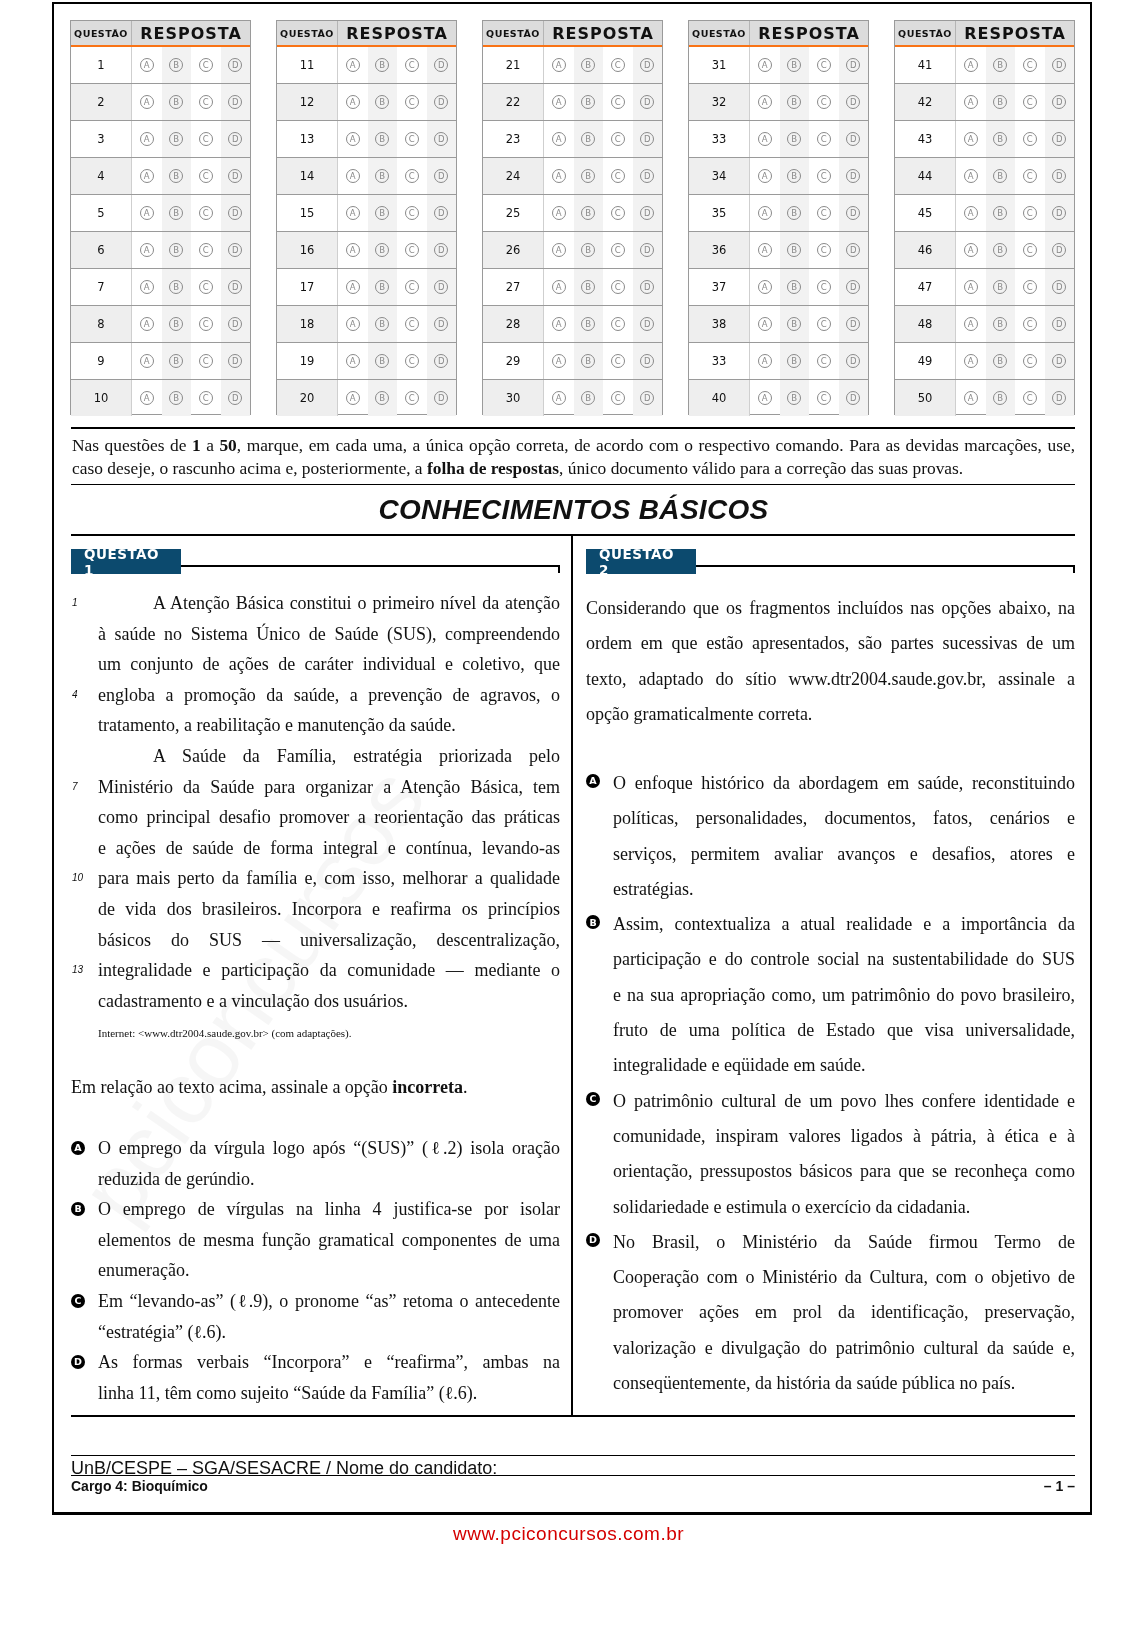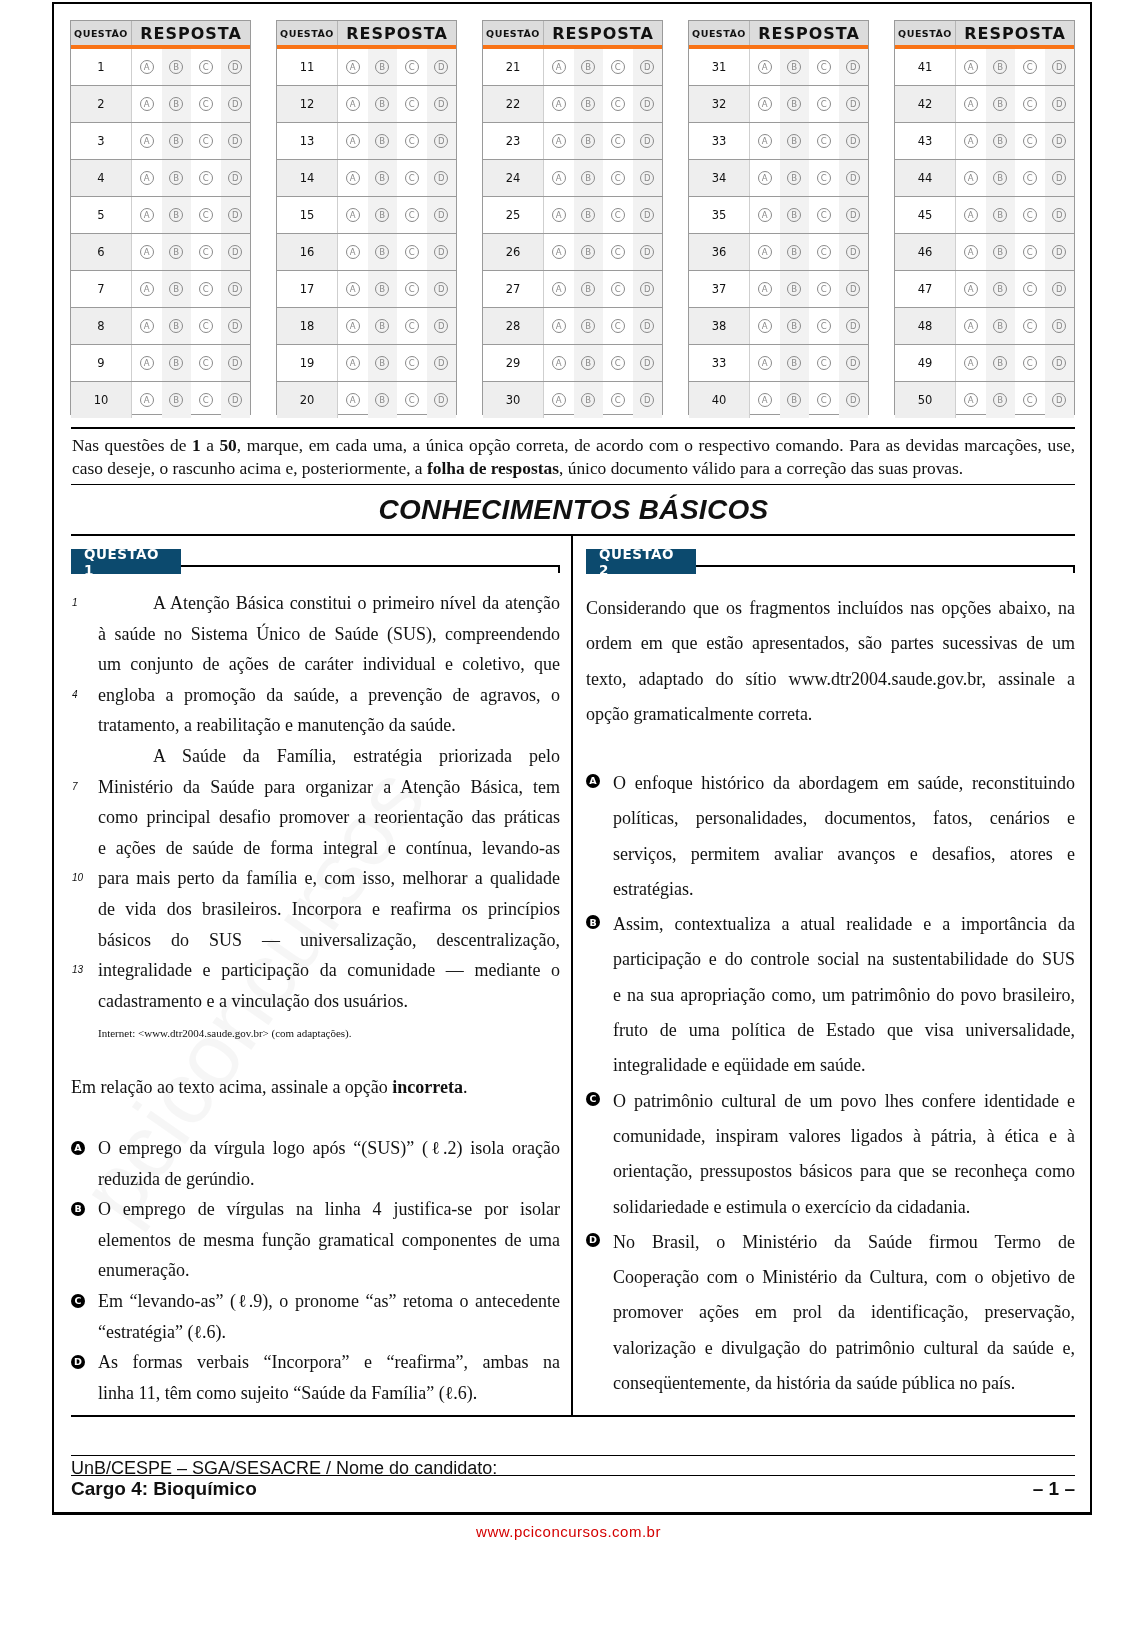--- a/index.html
+++ b/index.html
@@ -1,21 +1,21 @@
 <!DOCTYPE html>
 <html><head>
 <meta charset="utf-8">
 <style>
   html, body { margin:0; padding:0; background:#ffffff; }
   body { width:1137px; height:1631px; position:relative; overflow:hidden; font-family:"Liberation Serif", serif; color:#111; }
   .frame { position:absolute; left:52px; top:2px; width:1040px; height:1513px; border:2px solid #000; border-top-width:2px; border-bottom-width:3px; box-sizing:border-box; }
 
   
   .atable { position:absolute; top:20px; width:181px; height:395px; border:1px solid #9a9a9a; box-sizing:border-box; font-family:"DejaVu Sans", sans-serif; }
-  .atable .hdr { display:flex; height:24px; background:#dcdcdc; border-bottom:4px solid #f97316; }
+  .atable .hdr { display:flex; height:24px; background:#dcdcdc; border-bottom:2px solid #f97316; }
   .atable .hdr .hq { width:60px; border-right:1px solid #b5b5b5; font-size:9.5px; font-weight:bold; letter-spacing:0.5px; display:flex; align-items:center; justify-content:center; color:#111; }
   .atable .hdr .hr { flex:1; font-size:16px; font-weight:bold; letter-spacing:1px; display:flex; align-items:center; justify-content:center; color:#111; }
   .atable .row { display:flex; height:37px; border-bottom:1px solid #9a9a9a; box-sizing:border-box; }
   .atable .row:last-child { border-bottom:none; height:36px; }
   .atable .num { width:60px; border-right:1px solid #cfcfcf; display:flex; align-items:center; justify-content:center; font-size:11.5px; color:#111; }
   .atable .row:nth-child(odd) .num { background:#eeeeee; }
   .atable .row:nth-child(even) .num { background:#ffffff; }
   .atable .opt { flex:1; display:flex; align-items:center; justify-content:center; }
   .atable .opt.shade { background:#f2f2f2; }
   .bubble { width:14px; height:14px; border:1px solid #8a8a8a; border-radius:50%; font-size:8.5px; color:#8a8a8a; display:flex; align-items:center; justify-content:center; box-sizing:border-box; font-family:"DejaVu Sans", sans-serif; }
@@ -38,22 +38,22 @@
   .prompt b { font-weight:bold; }
 
   .option { position:relative; padding-left:27px; }
   .obadge { position:absolute; left:0; top:8px; width:14px; height:14px; border-radius:50%; background:#000; color:#fff; font-family:"DejaVu Sans", sans-serif; font-weight:bold; font-size:9.5px; display:flex; align-items:center; justify-content:center; }
   .option .ol { display:block; }
   .option .ol.full { text-align-last:justify; }
 
   .vdiv { position:absolute; left:571px; top:534px; width:2px; height:883px; background:#000; }
 
   .footer1 { position:absolute; left:71px; top:1458px; font-family:"Liberation Sans", sans-serif; font-size:18px; color:#111; }
-  .footer2 { position:absolute; left:71px; top:1478px; width:1004px; font-family:"Liberation Sans", sans-serif; font-size:19px; font-weight:bold; display:flex; justify-content:space-between; }
-  .url { position:absolute; left:0; top:1523px; width:1137px; text-align:center; font-family:"Liberation Sans", sans-serif; font-size:15px; color:#d40000; letter-spacing:0.5px; }
+  .footer2 { position:absolute; left:71px; top:1478px; width:1004px; font-family:"Liberation Sans", sans-serif; font-size:14px; font-weight:bold; display:flex; justify-content:space-between; }
+  .url { position:absolute; left:0; top:1523px; width:1137px; text-align:center; font-family:"Liberation Sans", sans-serif; font-size:19px; color:#d40000; letter-spacing:0.5px; }
 
   .watermark { position:absolute; left:60px; top:1180px; font-family:"Liberation Sans", sans-serif; font-size:90px; color:rgba(0,0,0,0.035); transform:rotate(-55deg); transform-origin:left top; white-space:nowrap; pointer-events:none; }
 </style>
 </head>
 <body>
 
 <div class="frame"></div>
 
 <div id="answer-tables">
     <div class="atable" style="left: 70px;">

